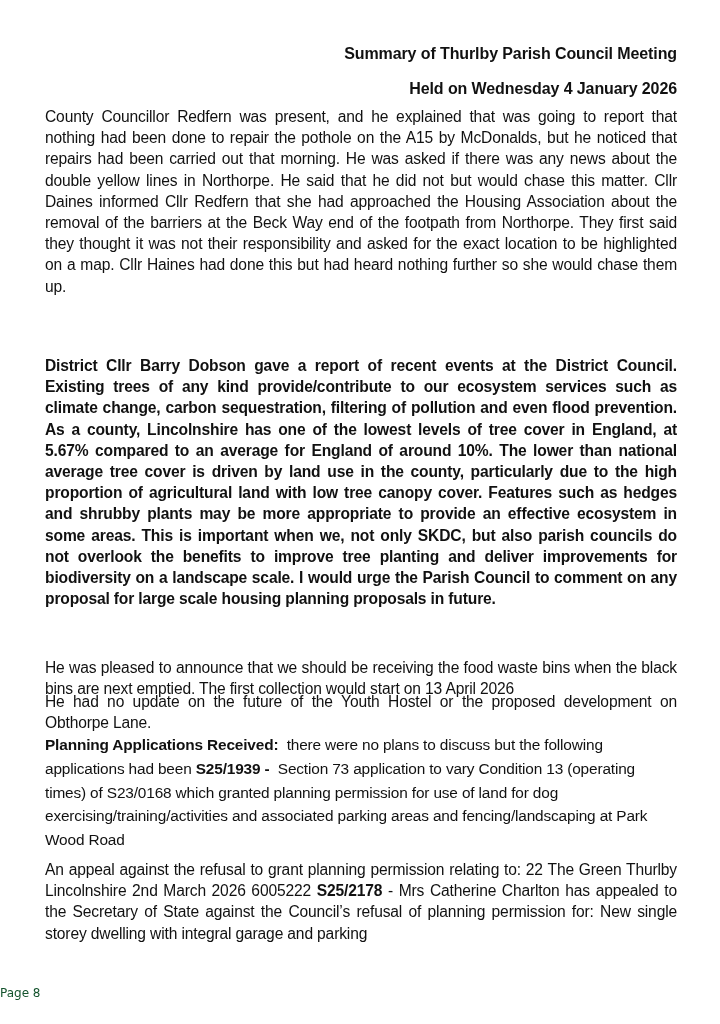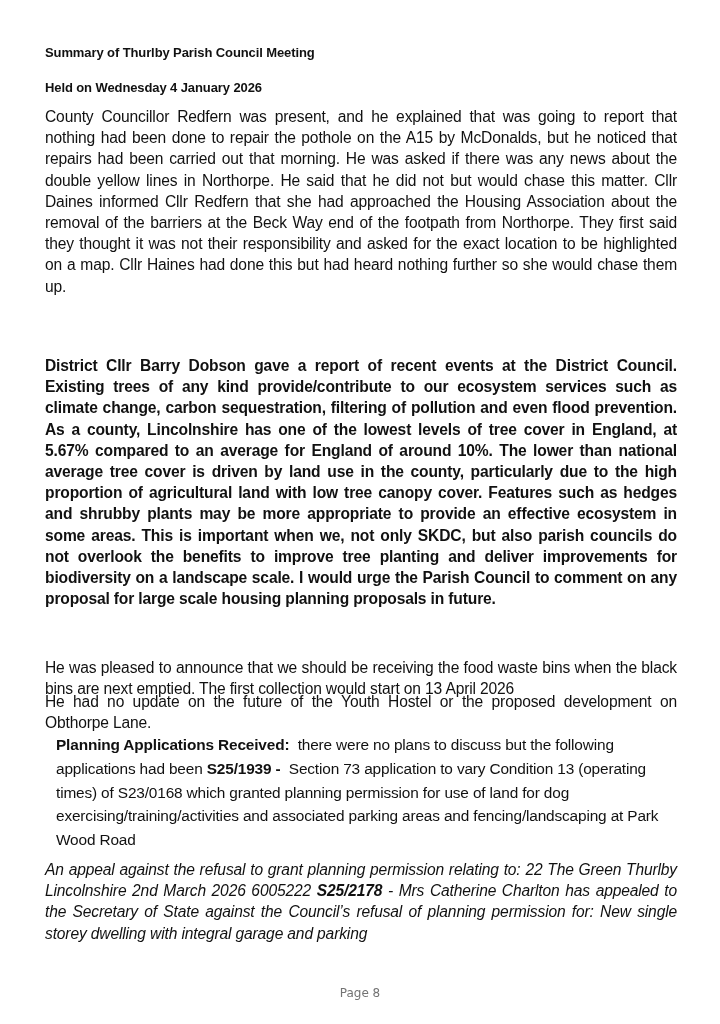--- a/index.html
+++ b/index.html
@@ -18,53 +18,52 @@
     .page {
       position: absolute;
       left: 45px;
       top: 0;
       width: 632px;
     }
     .title {
       position: absolute;
       left: 0;
       width: 632px;
-      text-align: left;
+      text-align: right;
       font-weight: bold;
-      font-size: 13px;
+      font-size: 16px;
       letter-spacing: -0.1px;
     }
     .title-1 { top: 45px; }
     .title-2 { top: 80px; }
     .para {
       position: absolute;
       left: 0;
       width: 632px;
       font-size: 15.6px;
       line-height: 21.2px;
       text-align: justify;
       letter-spacing: -0.15px;
       margin: 0;
     }
     .para-1 { top: 106px; }
     .para-2 { top: 355px; font-weight: bold; }
     .para-3 { top: 657px; }
     .para-4 { top: 691px; }
-    .para-5 { top: 733px; text-align: left; line-height: 23.8px; font-size: 15.4px; margin-left: 11px; }
-    .para-6 { top: 859px; font-style: italic; }
+    .para-5 { top: 733px; text-align: left; line-height: 23.8px; font-size: 15.4px; }
+    .para-6 { top: 859px; }
     b { font-weight: bold; }
     .footer {
       position: absolute;
       left: 0;
       top: 986px;
       width: 720px;
-      text-align: center;
       font-family: "DejaVu Sans", sans-serif;
       font-size: 12px;
-      color: #737373;
+      color: #14532d;
     }
   </style>
 </head>
 <body>
 
 <div class="page">
   <div class="title title-1">Summary of Thurlby Parish Council Meeting</div>
   <div class="title title-2">Held on Wednesday 4 January 2026</div>
 
   <p class="para para-1">County Councillor Redfern was present, and he explained that was going to report that nothing had been done to repair the pothole on the A15 by McDonalds, but he noticed that repairs had been carried out that morning. He was asked if there was any news about the double yellow lines in Northorpe. He said that he did not but would chase this matter. Cllr Daines informed Cllr Redfern that she had approached the Housing Association about the removal of the barriers at the Beck Way end of the footpath from Northorpe. They first said they thought it was not their responsibility and asked for the exact location to be highlighted on a map. Cllr Haines had done this but had heard nothing further so she would chase them up.</p>

